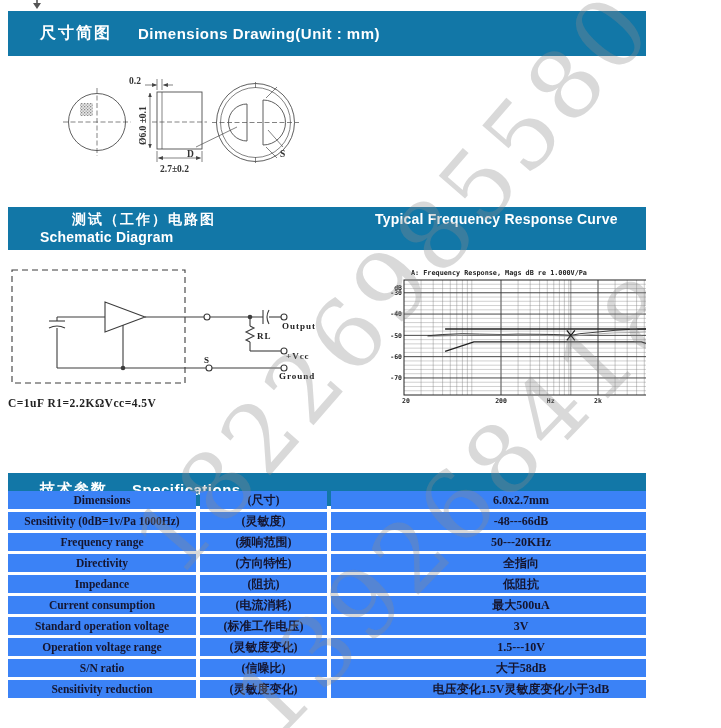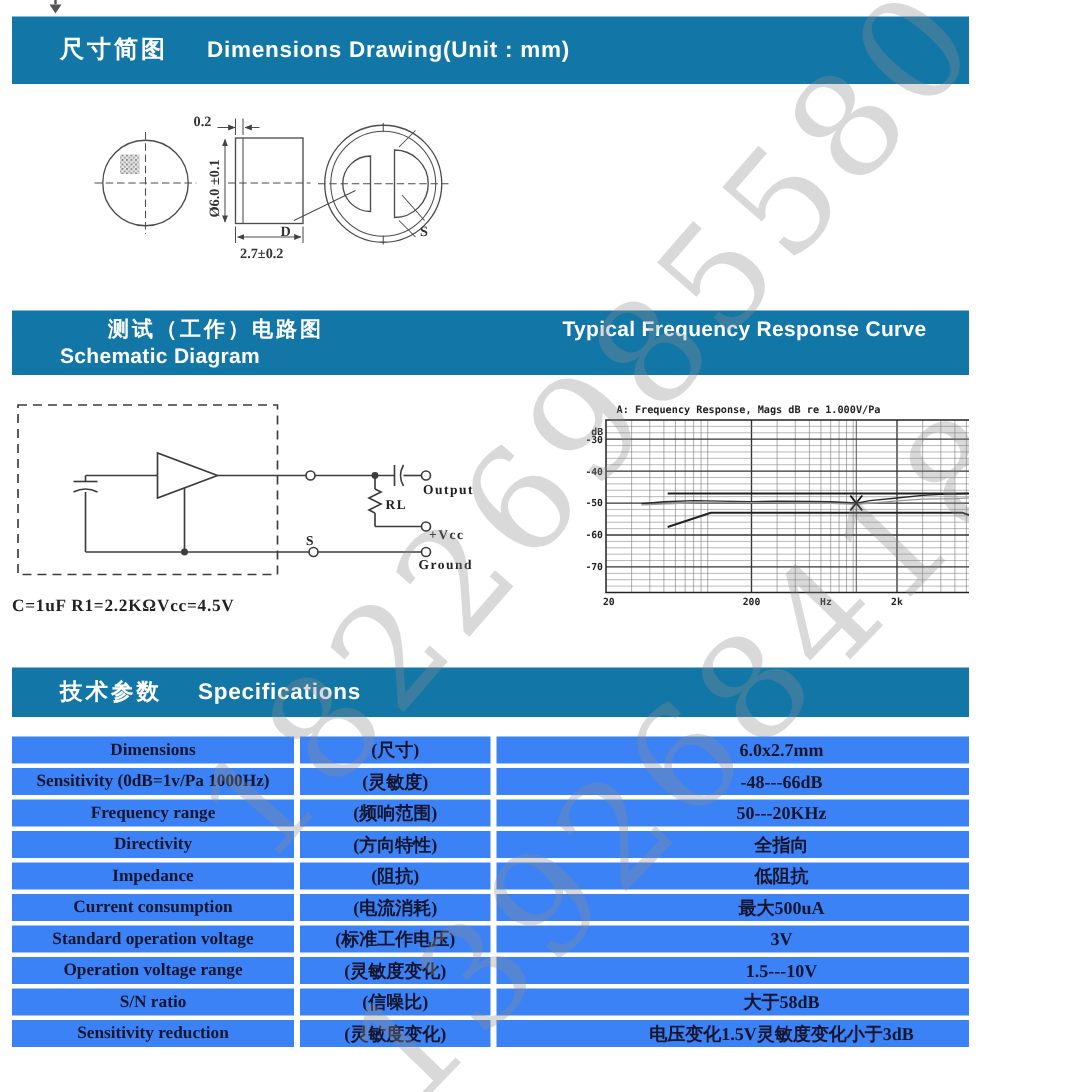--- a/index.html
+++ b/index.html
@@ -10,21 +10,21 @@
   .banner .en{font-weight:bold;}
   #banner-dim{top:11px;height:45px;display:flex;align-items:center;padding-left:32px;box-sizing:border-box;}
   #banner-dim .zh{font-size:16px;margin-right:26px;}
   #banner-dim .en{font-size:15px;letter-spacing:.5px;}
   #banner-mid{top:207px;height:43px;}
   .banner-col{position:absolute;top:4px;line-height:1.25;}
   .banner-col .zh{font-size:14px;display:block;margin-left:32px;}
   .banner-col .en{font-size:14px;display:block;letter-spacing:.2px;}
   #banner-col-left{left:32px;}
   #banner-col-right{left:367px;}
-  #banner-spec{top:445px;height:33px;display:flex;align-items:center;padding-left:32px;box-sizing:border-box;}
+  #banner-spec{top:473px;height:33px;display:flex;align-items:center;padding-left:32px;box-sizing:border-box;}
   #banner-spec .zh{font-size:15px;margin-right:24px;}
   #banner-spec .en{font-size:15px;letter-spacing:.5px;}
 
   svg{position:absolute;overflow:visible;}
   .draw{stroke:#4d4d4d;fill:none;stroke-width:.9;}
   .thin{stroke:#4d4d4d;fill:none;stroke-width:.7;}
   .dimtext{font-family:"Liberation Serif","DejaVu Serif",serif;font-weight:bold;fill:#333;font-size:9.5px;}
   .schem{stroke:#3c3c3c;fill:none;stroke-width:1.1;}
   .schemtext{font-family:"Liberation Serif","DejaVu Serif",serif;font-weight:bold;fill:#222;font-size:9px;letter-spacing:1px;}
   .term{fill:#ffffff;stroke:#3c3c3c;stroke-width:1.1;}

